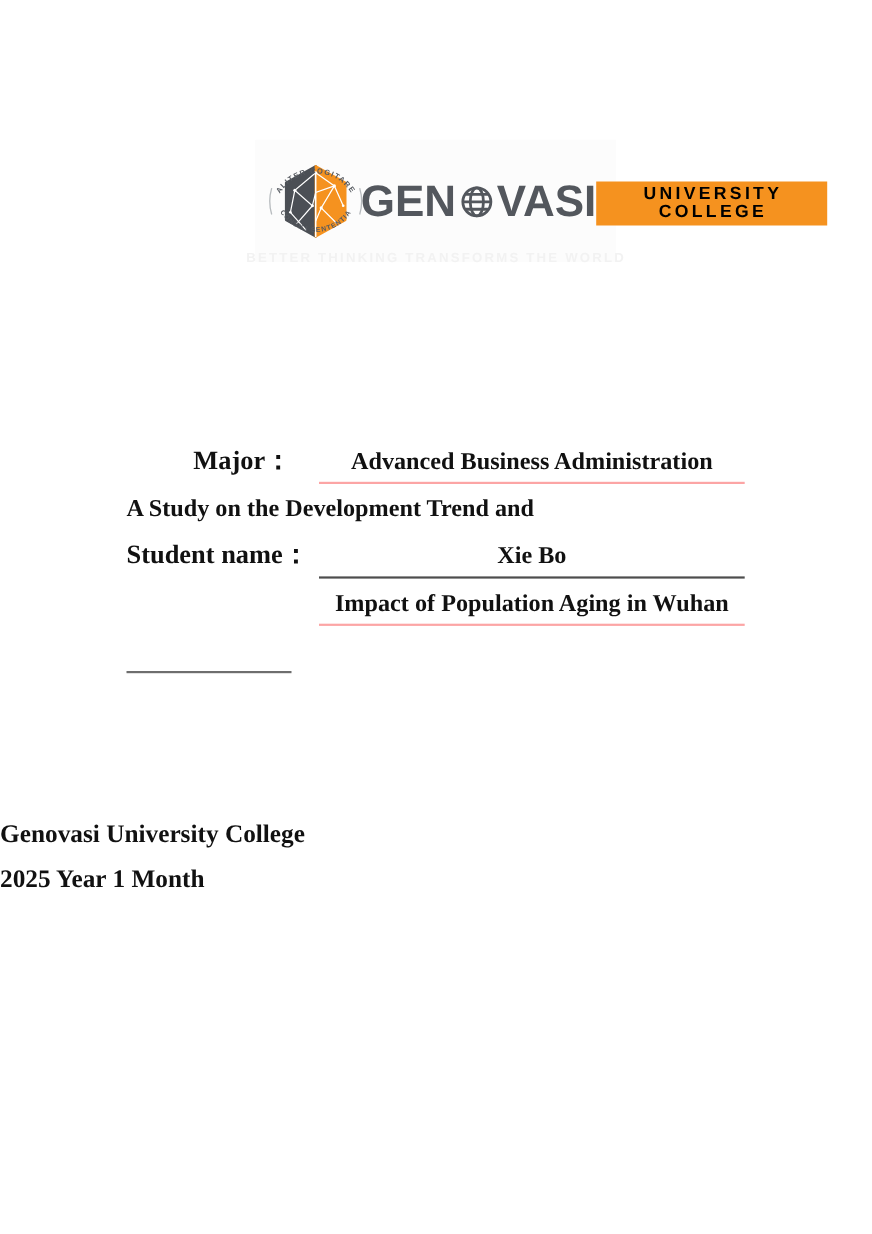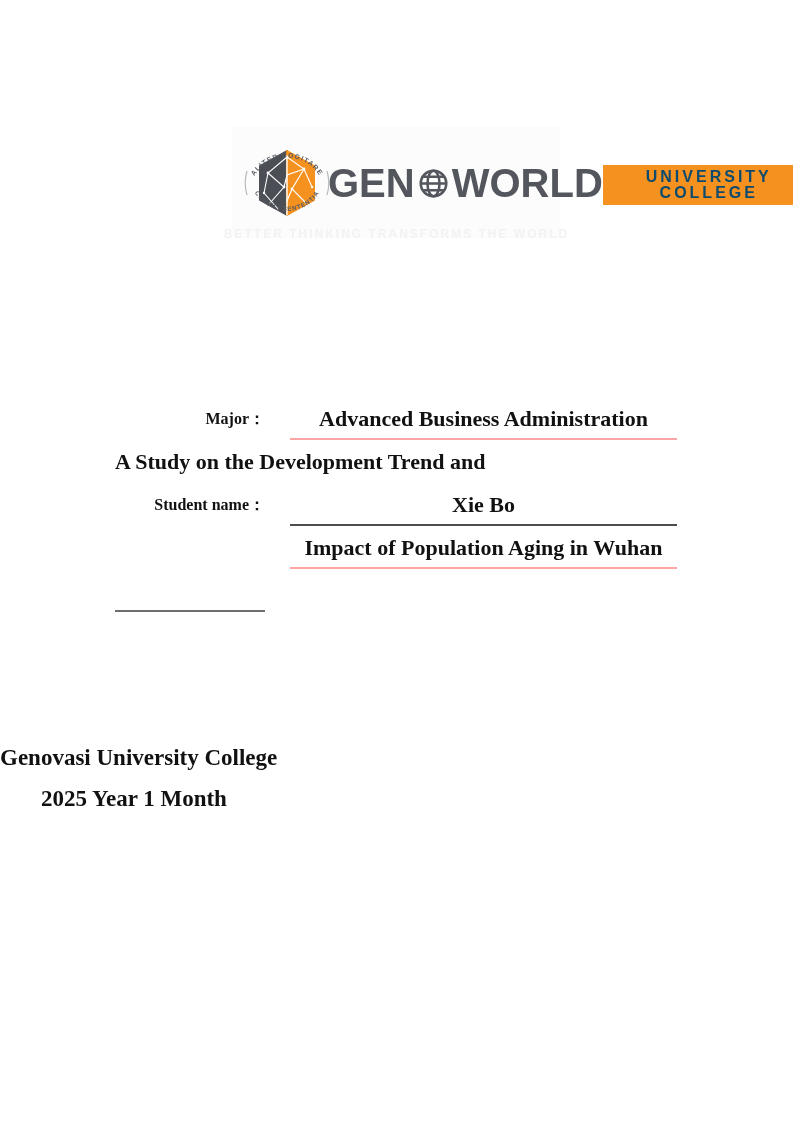--- a/index.html
+++ b/index.html
@@ -20,57 +20,57 @@
   .wordmark-stack{display:flex;flex-direction:row;margin-left:-6px;}
   .wordmark{
     display:flex;align-items:center;
     font-family:"Liberation Sans", sans-serif;
     font-weight:bold;font-size:40px;line-height:40px;
     color:#53575D;letter-spacing:0px;
   }
   .globe{width:33px;height:33px;margin:0 2px;position:relative;top:1px;}
   .uc-banner{
     margin-top:4px;width:210px;box-sizing:border-box;
-    background:#F5921F;color:#0c4a6e;
+    background:#F5921F;color:#000000;
     font-family:"Liberation Sans", sans-serif;
     font-weight:bold;font-size:16px;line-height:16px;
     letter-spacing:3px;text-align:center;
     padding:4px 0 4px 2px;
   }
   .tagline-faint{
     position:absolute;left:0;top:227px;width:100%;
     text-align:center;
     font-family:"Liberation Sans", sans-serif;
     font-weight:bold;font-size:12px;letter-spacing:2px;
     color:#f2f2f2;
   }
   
   .form-area{position:absolute;left:115px;top:405px;width:562px;}
   .form-row{
     display:grid;grid-template-columns:150px 387px;column-gap:25px;
     height:43px;
   }
   .field-label{
-    font-weight:bold;font-size:16px;line-height:28px;
+    font-weight:bold;font-size:24px;line-height:28px;
     color:#111;text-align:right;white-space:nowrap;
   }
   .field-value{
     font-weight:bold;font-size:22px;line-height:28px;
     color:#111;text-align:center;
     height:35px;box-sizing:border-box;white-space:nowrap;
   }
   .field-value.ul-dark{border-bottom:2px solid #fca5a5;}
   .field-value.ul-mid{border-bottom:2px solid #4d4d4d;}
   .field-value.ul-light{border-bottom:2px solid #6e6e6e;}
   
   .footer{
     position:absolute;left:0;top:746px;width:100%;text-align:left;
     font-weight:bold;font-size:23px;line-height:24px;color:#111;
   }
-  .footer .line2{margin-top:17px;margin-left:41px;}
+  .footer .line2{margin-top:17px;}
 </style>
 </head>
 <body>
 
 <div class="page">
 
   <div class="logo-box">
 
     <svg class="emblem" viewBox="0 0 94 104">
 
@@ -117,21 +117,21 @@
         <span>GEN</span>
         <svg class="globe" viewBox="0 0 44 44">
           <g stroke="#53575D" stroke-width="3.4" fill="none">
             <circle cx="22" cy="22" r="17"></circle>
             <ellipse cx="22" cy="22" rx="8" ry="17"></ellipse>
             <line x1="5" y1="22" x2="39" y2="22"></line>
             <line x1="8.5" y1="13" x2="35.5" y2="13"></line>
             <line x1="8.5" y1="31" x2="35.5" y2="31"></line>
           </g>
         </svg>
-        <span>WORLD</span>
+        <span>VASI</span>
       </div>
       <div class="uc-banner">UNIVERSITY COLLEGE</div>
     </div>
   </div>
 
   <div class="tagline-faint">BETTER THINKING TRANSFORMS THE WORLD</div>
 
   <div class="form-area" id="form-area">
       <div class="form-row">
         <div class="field-label">Major：</div>

